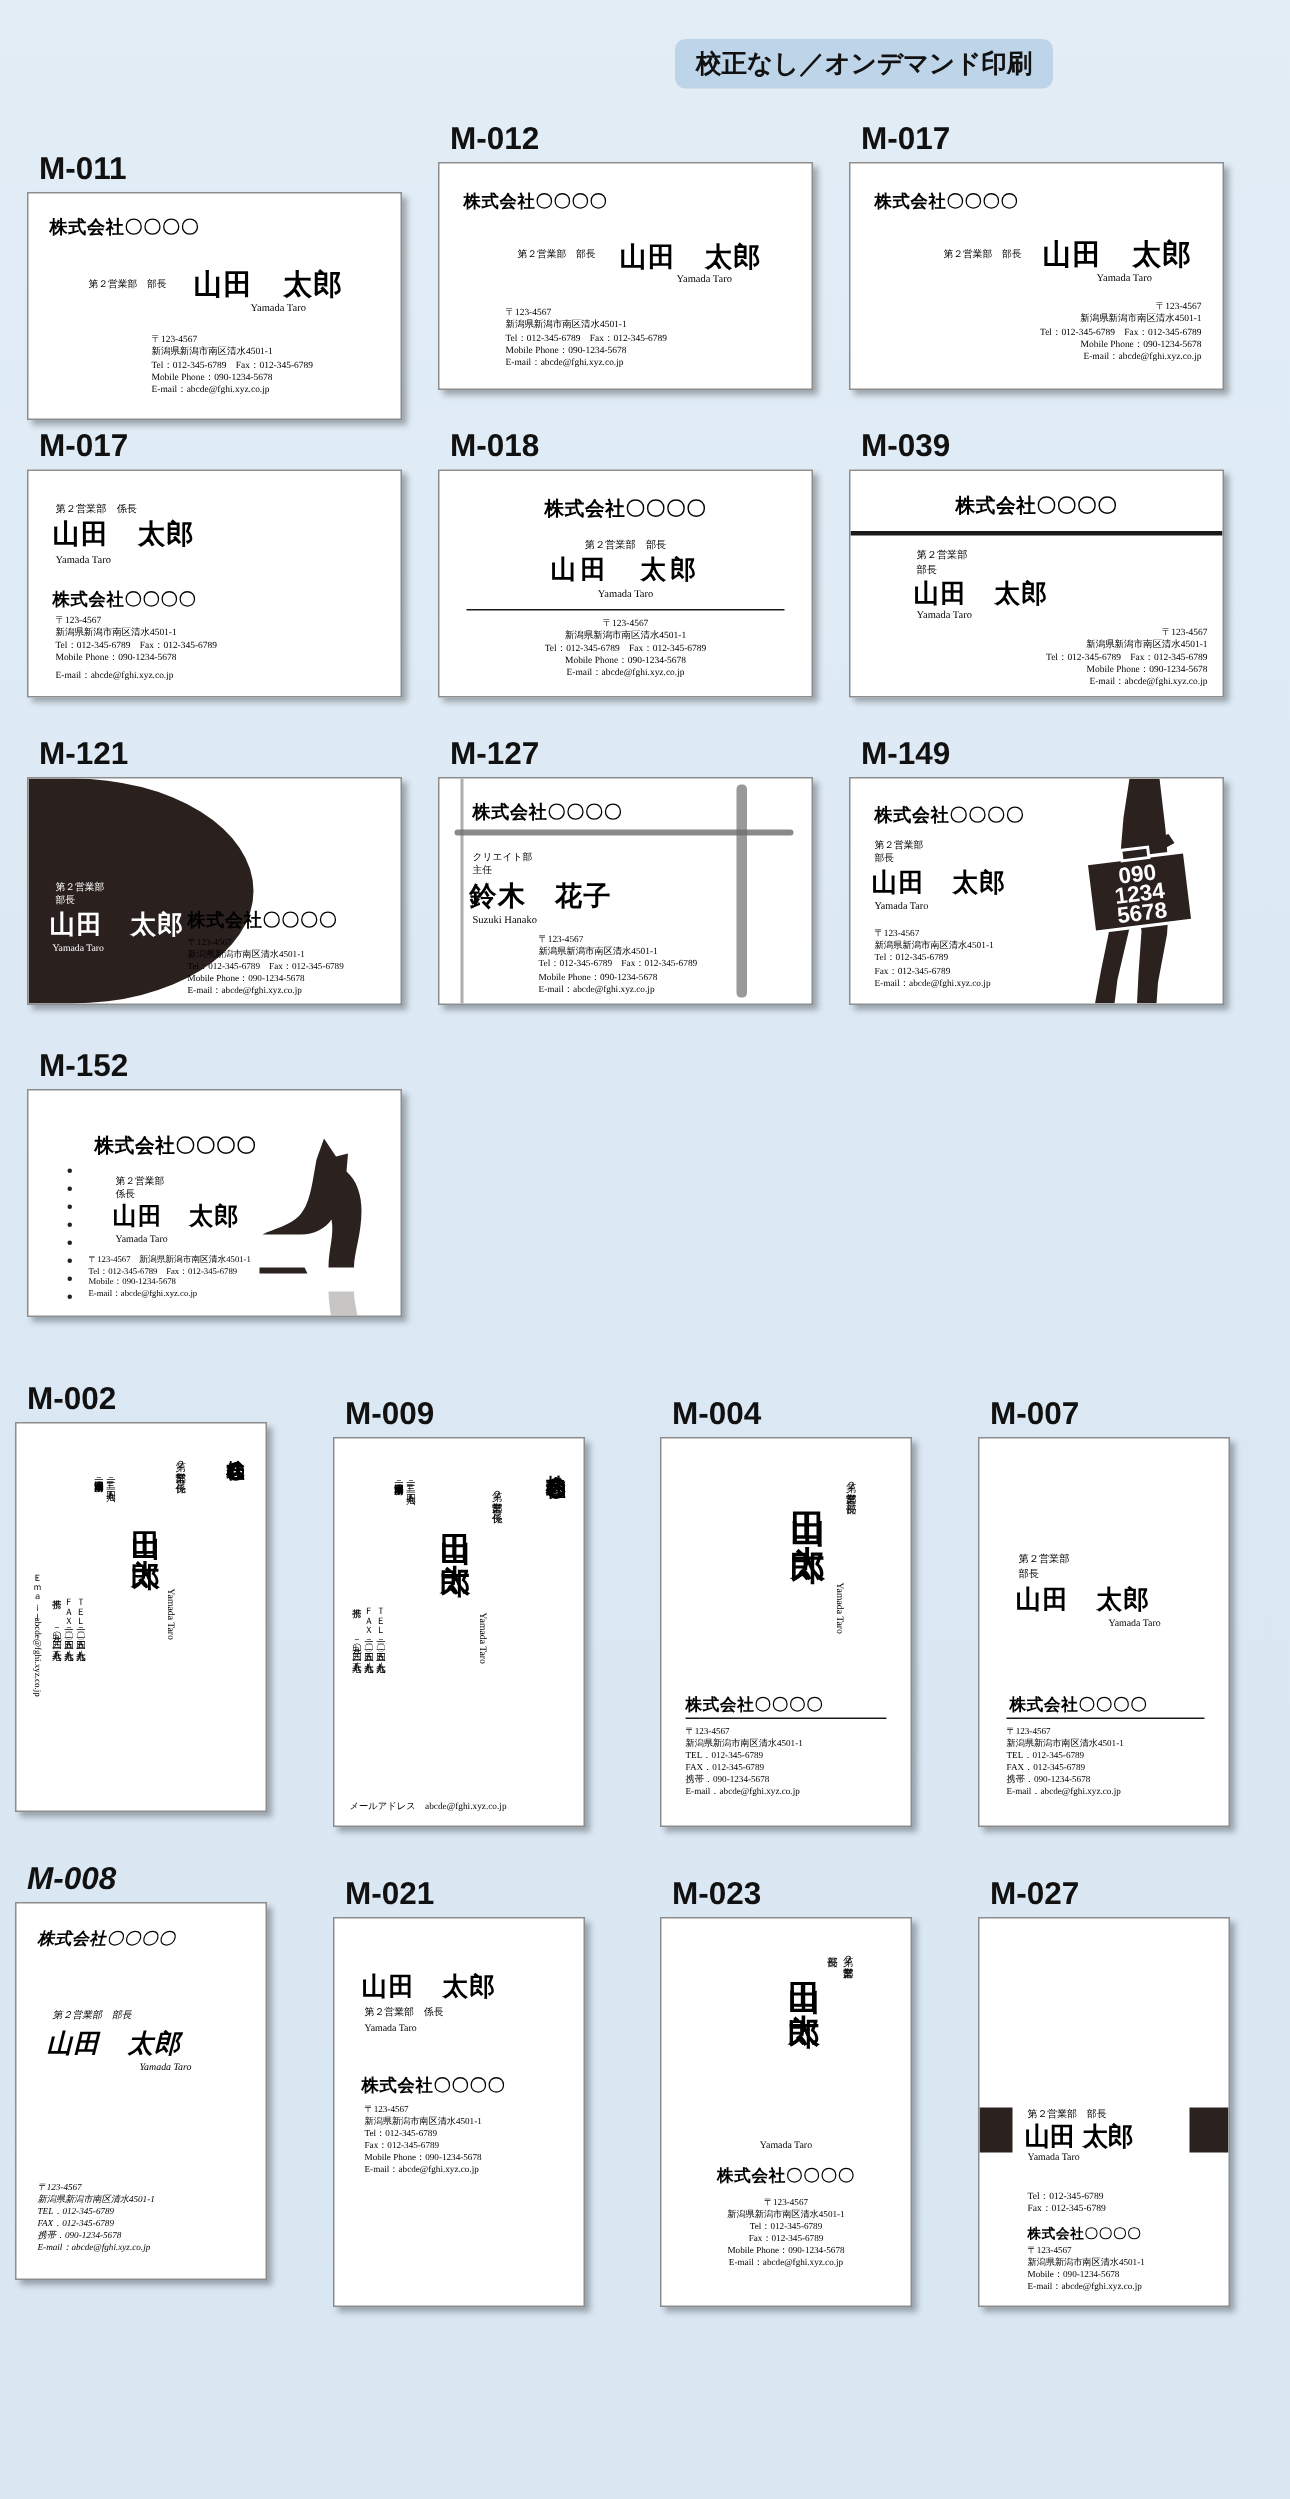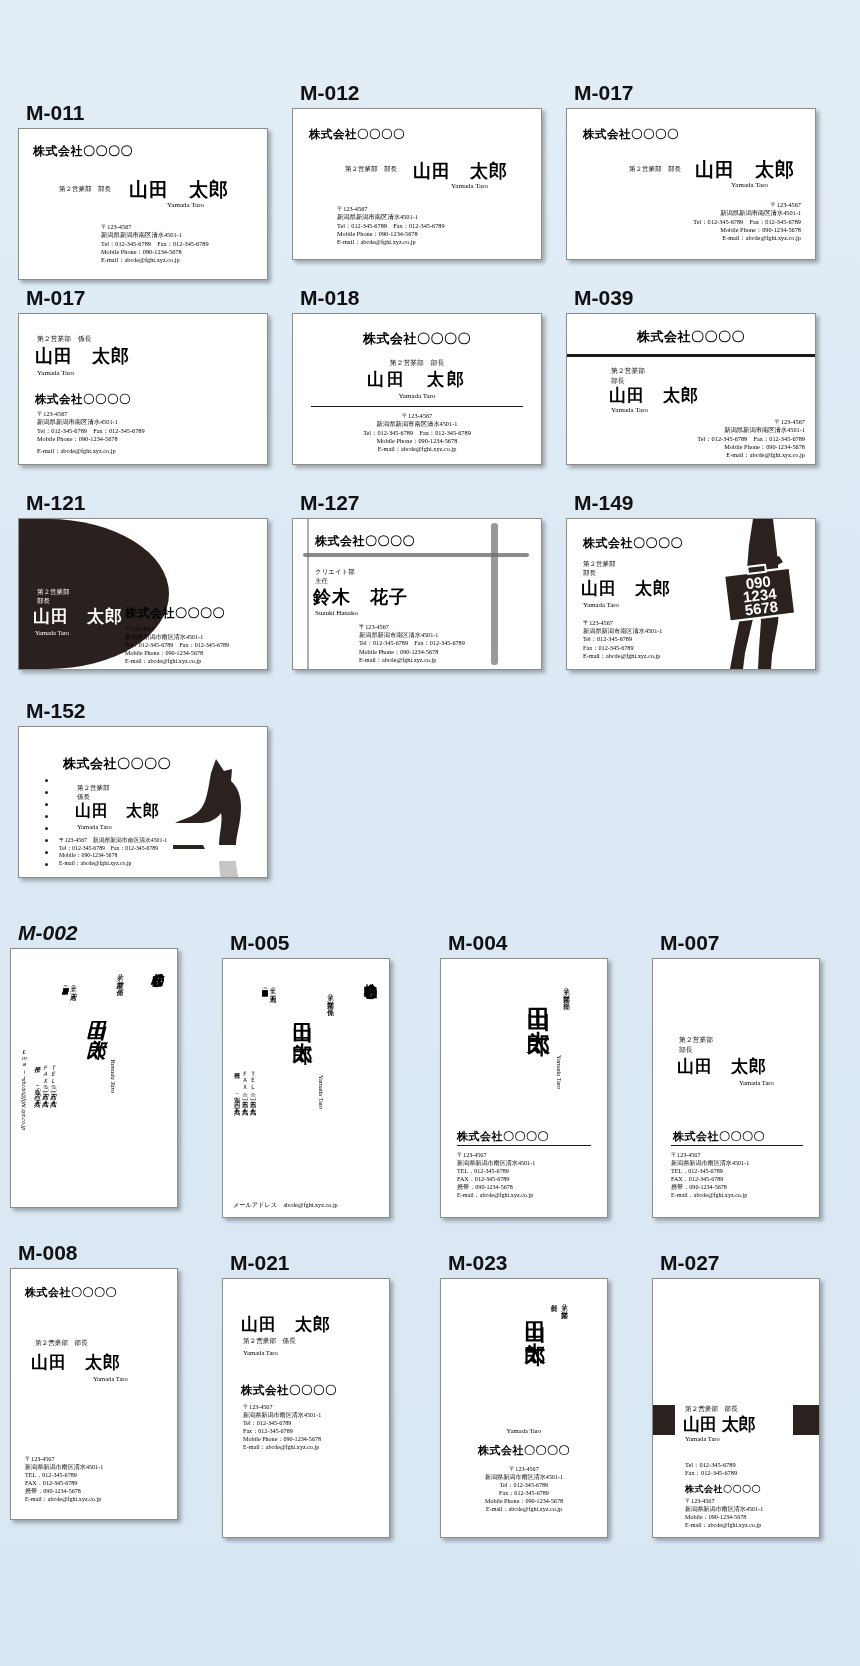--- a/index.html
+++ b/index.html
@@ -60,20 +60,21 @@
   .brush{position:absolute;background:#6d6d6d;opacity:.85;}
   
   .tab{position:absolute;background:#2b2220;}
 </style>
 </head>
 <body>
 
 <div class="page">
 
   <div class="header">
+    <div class="badge">校正なし／オンデマンド印刷</div>
   </div>
 
   <div class="slot" style="left:18px;top:82px;margin-top:20px;">
     <div class="code">M-011</div>
     <div class="card land">
       <div class="blk co" style="left:14px;top:14px;font-size:12px;">株式会社〇〇〇〇</div>
       <div class="blk dept" style="left:40px;top:56px;font-size:6.5px;"><span>第２営業部</span>　<span>部長</span></div>
       <div class="blk nm" style="left:110px;top:48px;font-size:19px;letter-spacing:1px;">山田　太郎</div>
       <div class="blk rm serif" style="left:148px;top:72px;font-size:7px;">Yamada Taro</div>
       <div class="blk ct serif" style="left:82px;top:94px;font-size:6.3px;">
@@ -288,41 +289,41 @@
       <div class="blk rm serif" style="left:58px;top:96px;font-size:6.6px;">Yamada Taro</div>
       <div class="blk ct serif" style="left:40px;top:110px;font-size:5.8px;">
         <div><span>〒123-4567</span>　<span>新潟県新潟市南区清水4501-1</span></div>
         <div>Tel：012-345-6789　Fax：012-345-6789</div>
         <div>Mobile：090-1234-5678</div>
         <div>E-mail：abcde@fghi.xyz.co.jp</div>
       </div>
     </div>
   </div>
 
-  <div class="slot" style="left:10px;top:922px;font-style:italic;">
+  <div class="slot" style="left:10px;top:922px;">
     <div class="code">M-002</div>
     <div class="card port">
       <div class="blk vert co" style="right:12px;top:14px;font-size:12px;">株式会社〇〇〇〇</div>
       <div class="blk vert dept" style="right:52px;top:20px;font-size:7px;line-height:1.6;"><span>第２営業部</span>　<span>係長</span></div>
       <div class="blk vert nm" style="right:68px;top:56px;font-size:19px;">山田　太郎</div>
       <div class="blk vert-m rm serif" style="right:60px;top:110px;font-size:6.5px;">Yamada Taro</div>
       <div class="blk vert ct" style="right:100px;top:34px;font-size:6.2px;">〒一二三－四五六七</div>
       <div class="blk vert ct" style="right:108px;top:34px;font-size:6.2px;">新潟県新潟市南区清水四五〇一－一</div>
       <div class="blk vert ct" style="right:120px;top:112px;font-size:6.2px;">ＴＥＬ</div>
       <div class="blk vert ct" style="right:128px;top:112px;font-size:6.2px;">ＦＡＸ</div>
       <div class="blk vert ct" style="right:136px;top:112px;font-size:6.2px;">携帯</div>
       <div class="blk vert ct" style="right:120px;top:134px;font-size:6.2px;">〇一二－三四五－六七八九</div>
       <div class="blk vert ct" style="right:128px;top:134px;font-size:6.2px;">〇一二－三四五－六七八九</div>
       <div class="blk vert ct" style="right:136px;top:134px;font-size:6.2px;">〇九〇－一二三四－五六七八</div>
       <div class="blk vert-m ct serif" style="right:150px;top:96px;font-size:6px;"><span>Ｅ-ｍａｉｌ</span> <span>abcde@fghi.xyz.co.jp</span></div>
     </div>
   </div>
 
   <div class="slot" style="left:222px;top:932px;">
-    <div class="code">M-005</div>
+    <div class="code">M-009</div>
     <div class="card port">
       <div class="blk vert co" style="right:10px;top:14px;font-size:13px;">株式会社〇〇〇〇</div>
       <div class="blk vert dept" style="right:54px;top:30px;font-size:7px;"><span>第２営業部</span>　<span>係長</span></div>
       <div class="blk vert nm" style="right:72px;top:48px;font-size:20px;">山田　太郎</div>
       <div class="blk vert-m rm serif" style="right:64px;top:116px;font-size:6.5px;">Yamada Taro</div>
       <div class="blk vert ct" style="right:112px;top:26px;font-size:6.2px;">〒一二三－四五六七</div>
       <div class="blk vert ct" style="right:120px;top:26px;font-size:6.2px;">新潟県新潟市南区清水四五〇一－一</div>
       <div class="blk vert ct" style="right:132px;top:108px;font-size:6.2px;">ＴＥＬ</div>
       <div class="blk vert ct" style="right:140px;top:108px;font-size:6.2px;">ＦＡＸ</div>
       <div class="blk vert ct" style="right:148px;top:108px;font-size:6.2px;">携帯</div>
@@ -369,21 +370,21 @@
         <div>〒123-4567</div>
         <div>新潟県新潟市南区清水4501-1</div>
         <div>TEL．012-345-6789</div>
         <div>FAX．012-345-6789</div>
         <div>携帯．090-1234-5678</div>
         <div>E-mail．abcde@fghi.xyz.co.jp</div>
       </div>
     </div>
   </div>
 
-  <div class="slot" style="left:10px;top:1242px;">
+  <div class="slot" style="left:10px;top:1242px;font-style:italic;">
     <div class="code">M-008</div>
     <div class="card port-b">
       <div class="blk co" style="left:14px;top:16px;font-size:11px;">株式会社〇〇〇〇</div>
       <div class="blk dept" style="left:24px;top:70px;font-size:6.6px;"><span>第２営業部</span>　<span>部長</span></div>
       <div class="blk nm" style="left:20px;top:82px;font-size:17px;letter-spacing:1px;">山田　太郎</div>
       <div class="blk rm serif" style="left:82px;top:106px;font-size:6.6px;">Yamada Taro</div>
       <div class="blk ct serif" style="left:14px;top:186px;font-size:6.1px;">
         <div>〒123-4567</div>
         <div>新潟県新潟市南区清水4501-1</div>
         <div>TEL．012-345-6789</div>

